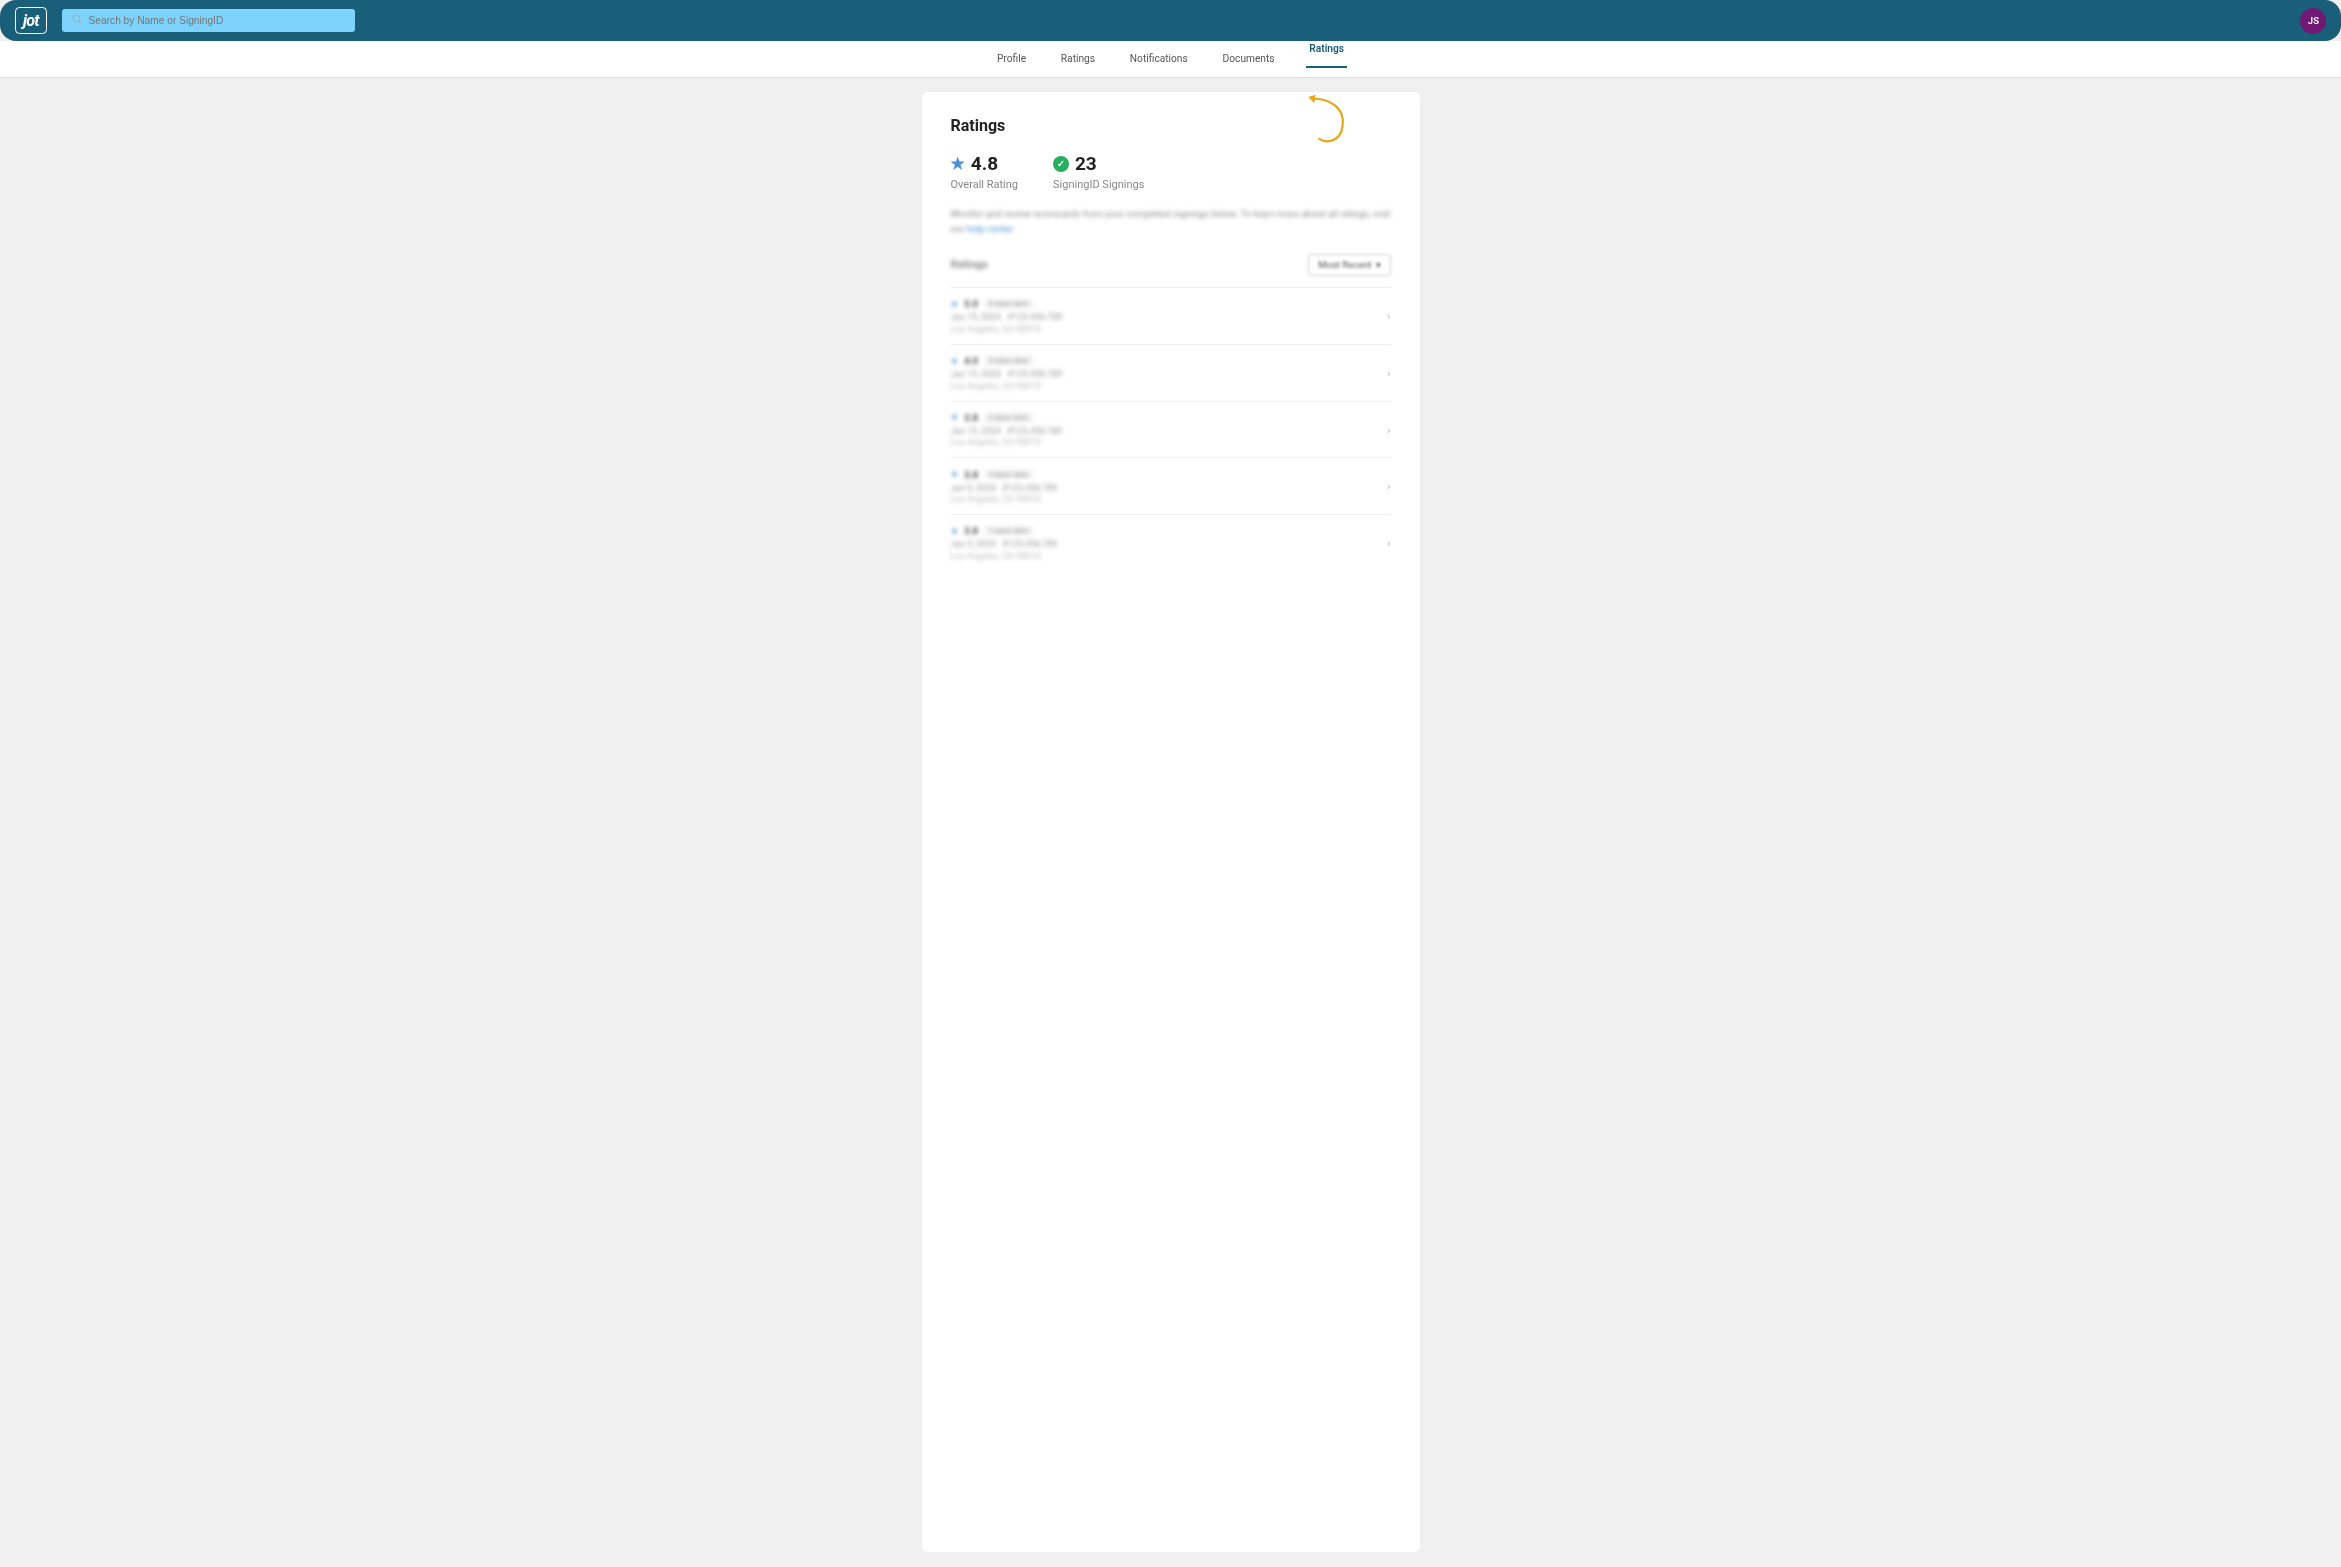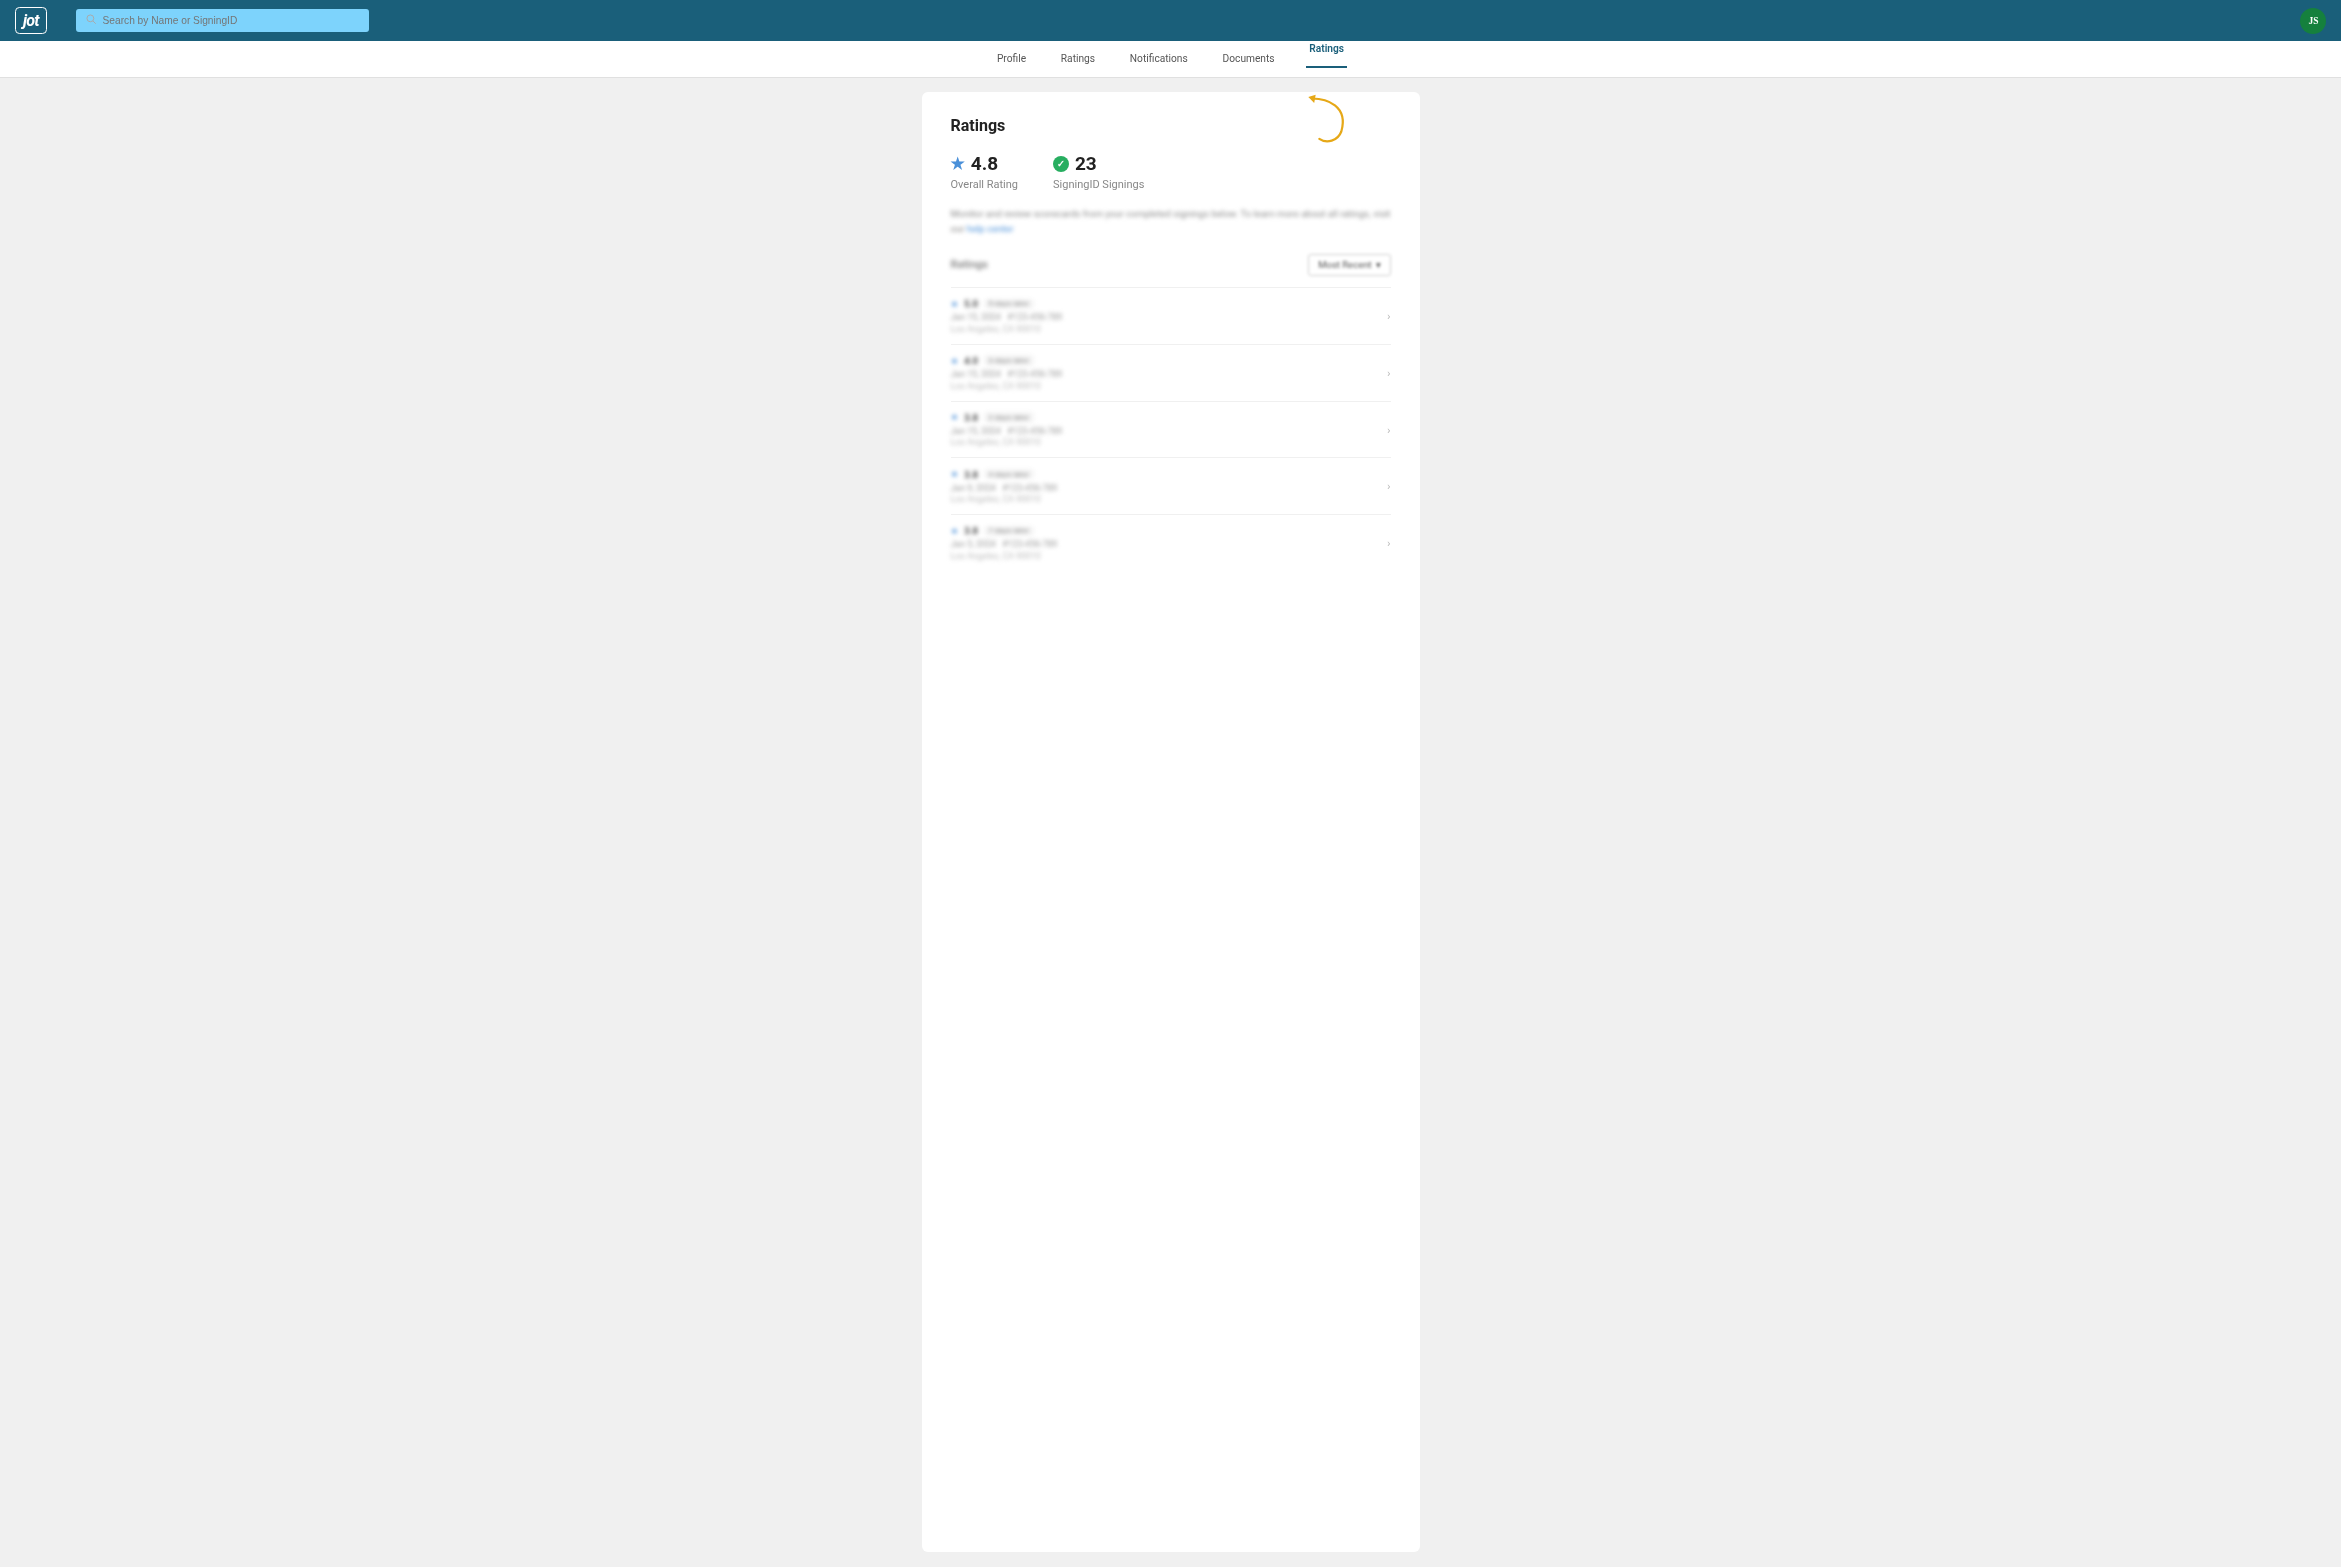--- a/index.html
+++ b/index.html
@@ -5,21 +5,22 @@
     * { box-sizing: border-box; margin: 0; padding: 0; }
     body { font-family: -apple-system, BlinkMacSystemFont, 'Segoe UI', Roboto, sans-serif; background: #f0f0f0; }
 
     
     .header {
       background: #1a5f7a;
       height: 41px;
       display: flex;
       align-items: center;
       padding: 0 14.6px;
-      gap: 29px;
+      gap: 15px;
+      border-radius: 16px;
     }
     .logo {
       background: #1a5f7a;
       border: 1.5px solid white;
       border-radius: 4.4px;
       padding: 2.9px 7.3px;
       color: white;
       font-size: 16px;
       font-style: italic;
       font-weight: bold;
@@ -42,28 +43,27 @@
       color: #555;
       width: 100%;
       background: transparent;
     }
     .search-icon-svg { color: #aaa; }
     .header-spacer { flex: 1; }
     .avatar {
       width: 26px;
       height: 26px;
       border-radius: 50%;
-      background: #15803d;
+      background: #701a75;
       color: white;
       display: flex;
       align-items: center;
       justify-content: center;
       font-size: 9.5px;
       font-weight: 600;
-      font-family: Liberation Serif, serif;
     }
 
     
     .nav {
       background: white;
       border-bottom: 0.7px solid #e0e0e0;
       display: flex;
       justify-content: center;
       gap: 29px;
       padding: 0 14.6px;

